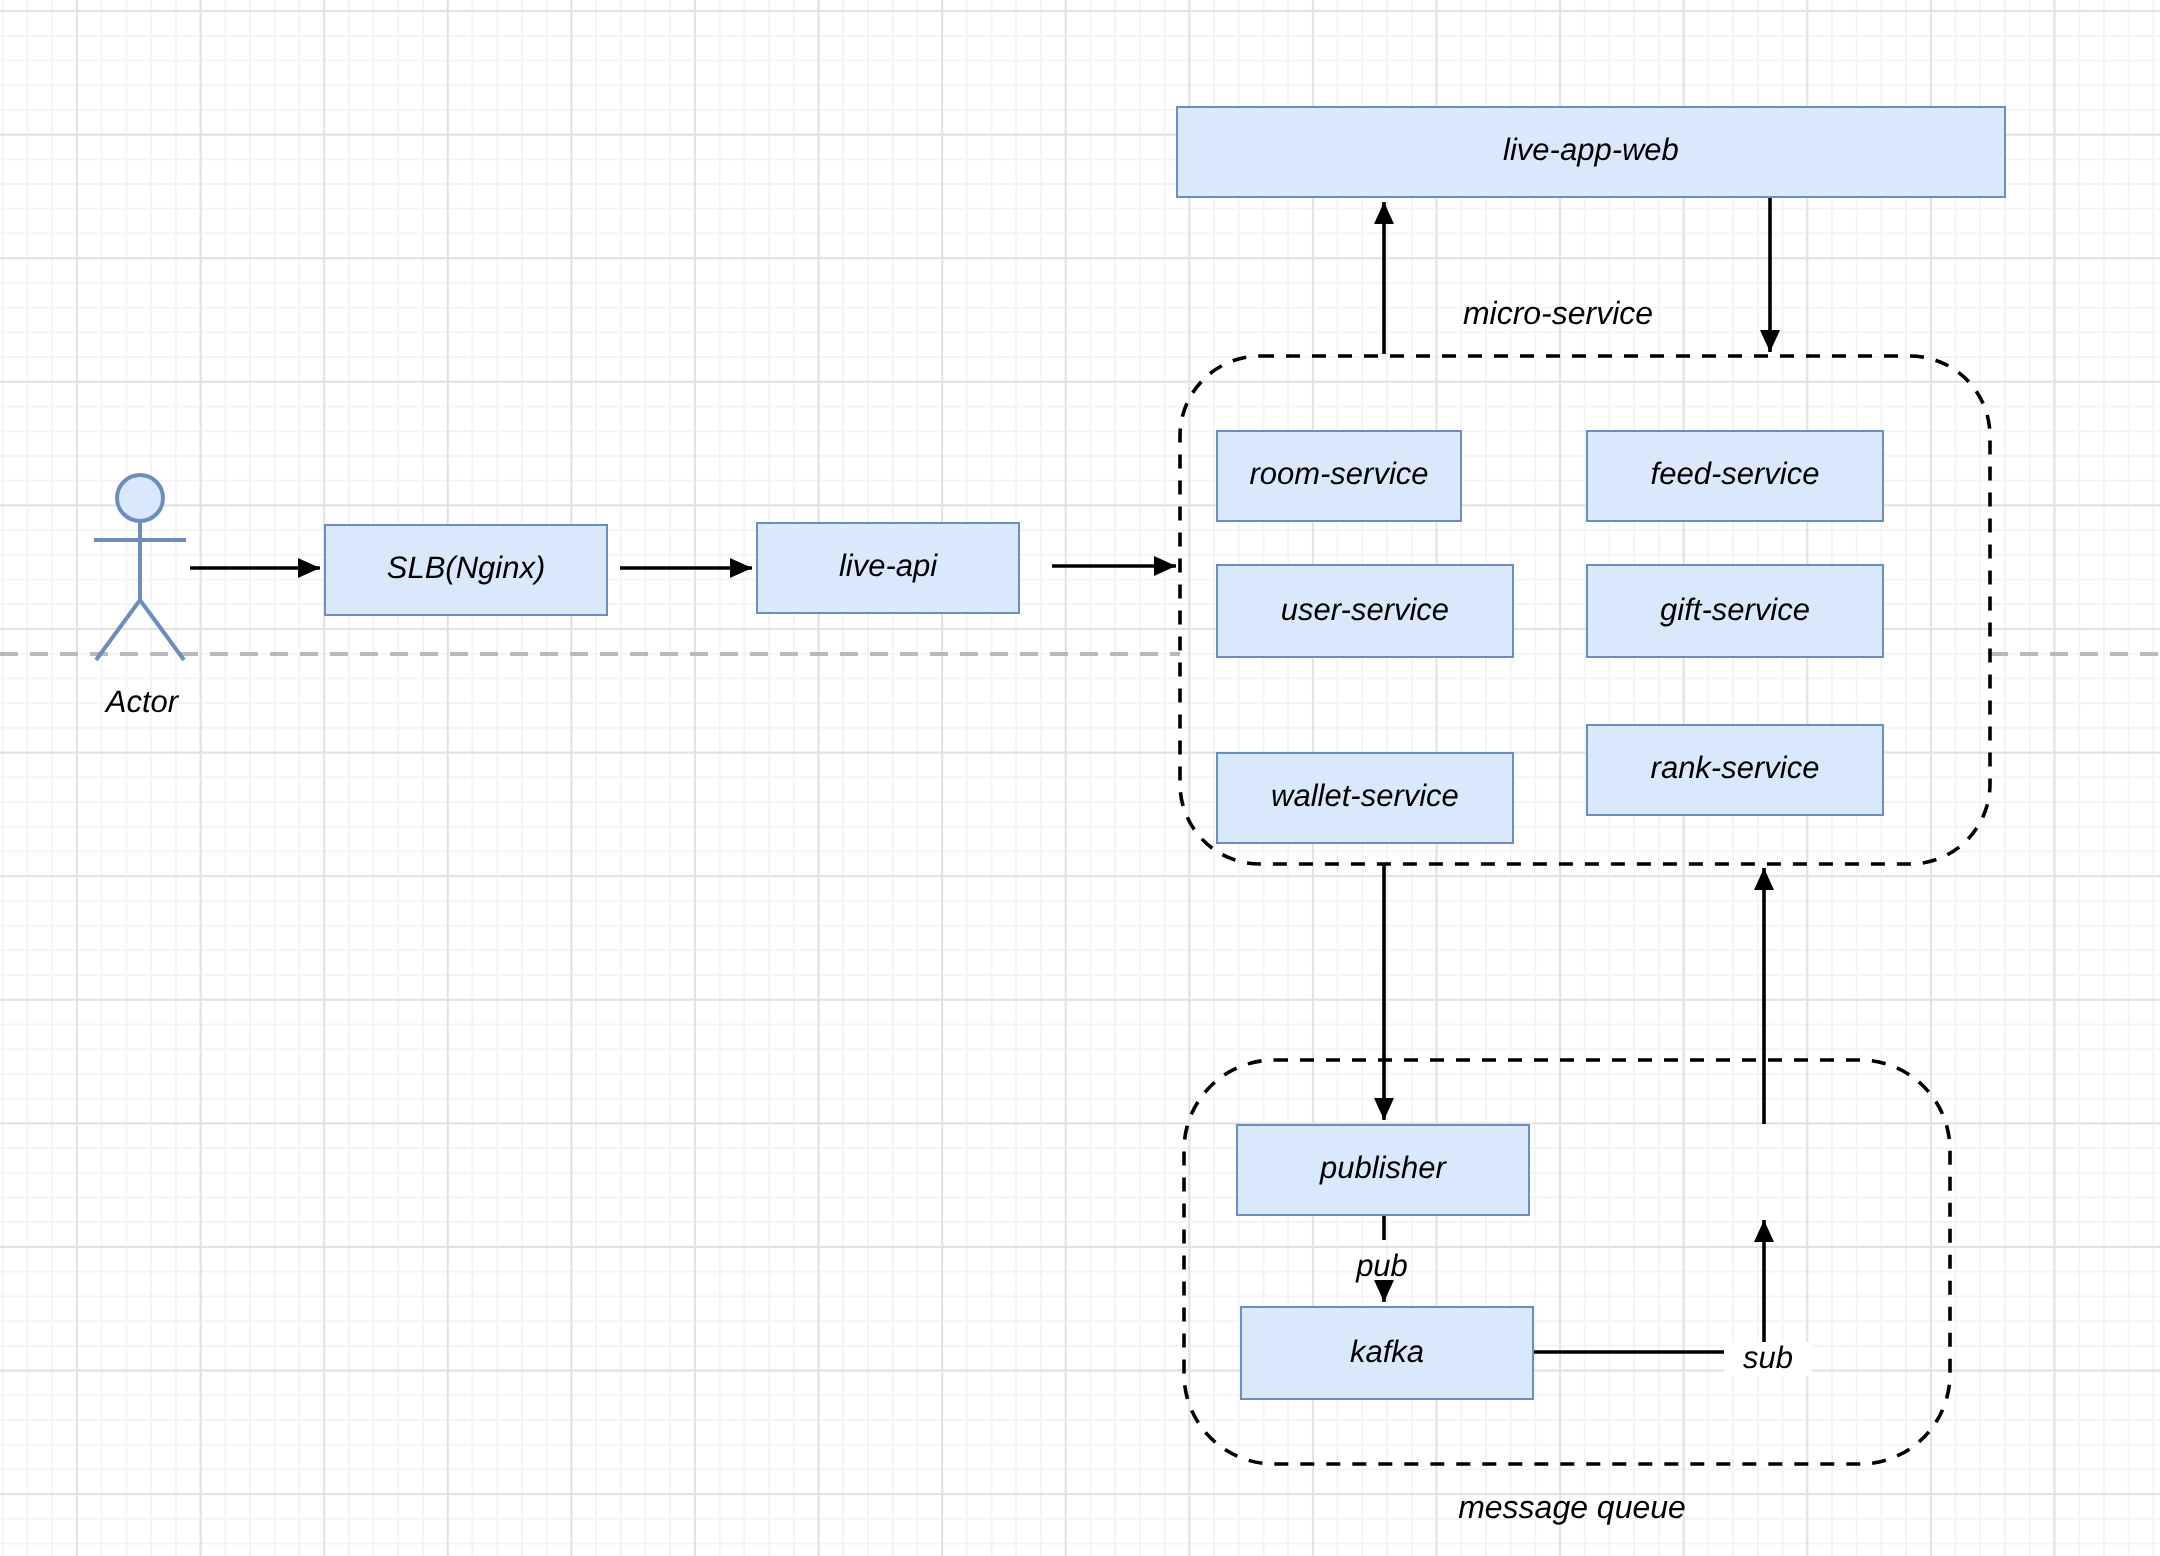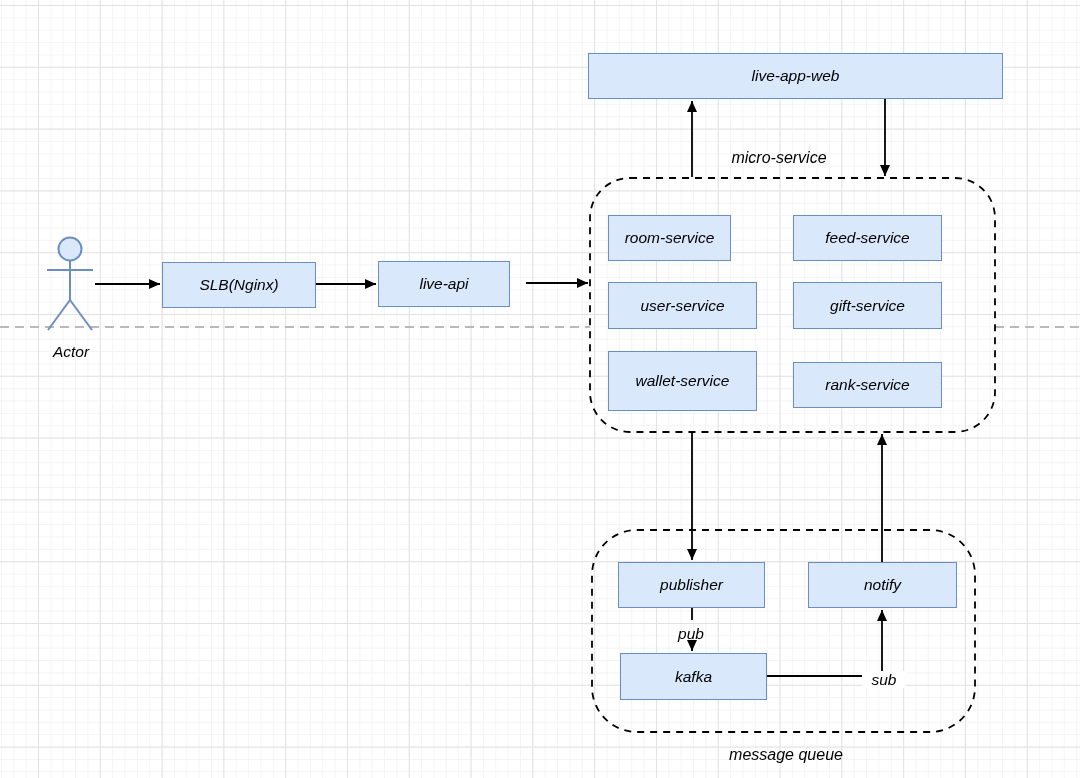--- a/index.html
+++ b/index.html
@@ -75,33 +75,32 @@
       <line x1="692" y1="608" x2="692" y2="620"></line>
       <line x1="692" y1="640" x2="692" y2="651" marker-end="url(#arw)"></line>
       <line x1="767" y1="676" x2="882" y2="676"></line>
       <line x1="882" y1="676" x2="882" y2="610" marker-end="url(#arw)"></line>
       <line x1="882" y1="562" x2="882" y2="434" marker-end="url(#arw)"></line>
     </g>
   </svg>
 
   <div class="node" style="left:588px;top:53px;width:415px;height:46px">live-app-web</div>
 
-  <div class="node" style="left:162px;top:262px;width:154px;height:46px">SLB(Nginx)</div>
+  <div class="node" style="left:162px;top:262px;width:142px;height:46px">SLB(Nginx)</div>
 
   <div class="node" style="left:378px;top:261px;width:132px;height:46px">live-api</div>
 
   <div class="node" style="left:608px;top:215px;width:123px;height:46px">room-service</div>
   <div class="node" style="left:793px;top:215px;width:149px;height:46px">feed-service</div>
   <div class="node" style="left:608px;top:282px;width:149px;height:47px">user-service</div>
   <div class="node" style="left:793px;top:282px;width:149px;height:47px">gift-service</div>
-  <div class="node" style="left:608px;top:351px;width:149px;height:60px">wallet-service</div>
+  <div class="node" style="left:608px;top:376px;width:149px;height:46px">wallet-service</div>
   <div class="node" style="left:793px;top:362px;width:149px;height:46px">rank-service</div>
 
   <div class="node" style="left:618px;top:562px;width:147px;height:46px">publisher</div>
-  <div class="node" style="left:808px;top:562px;width:149px;height:46px">notify</div>
   <div class="node" style="left:620px;top:653px;width:147px;height:47px">kafka</div>
 
   <div class="lbl" style="left:21px;top:343px;width:100px">Actor</div>
 
   <div class="lbl" style="left:679px;top:149px;width:200px;font-size:16px">micro-service</div>
 
   <div class="lbl" style="left:686px;top:746px;width:200px;font-size:16px">message queue</div>
 
   <div class="lbl" style="left:661px;top:625px;width:60px">pub</div>
 

